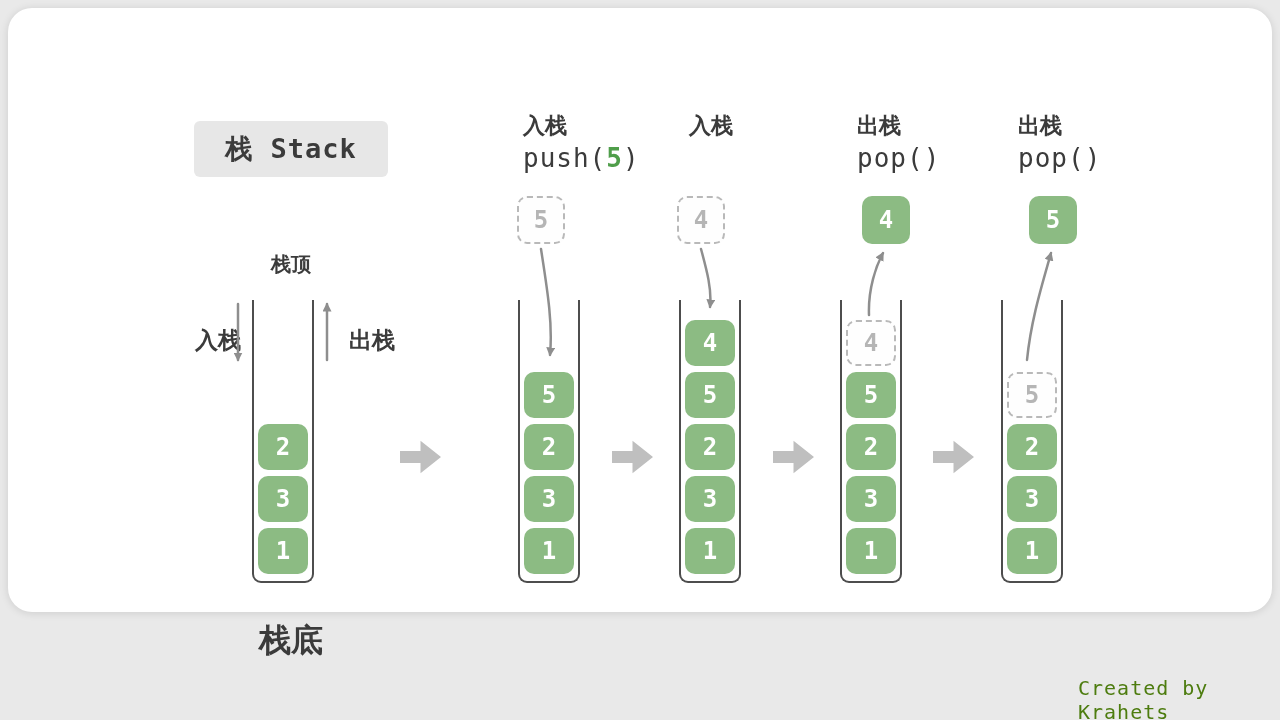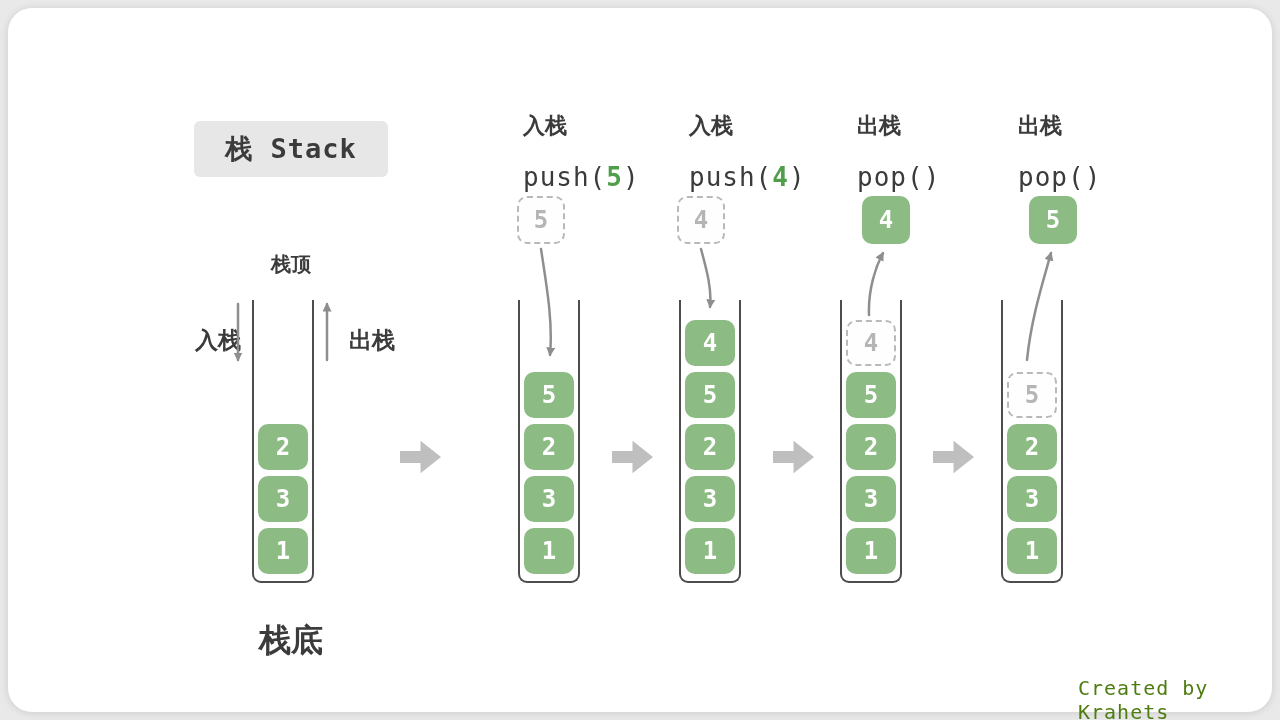--- a/index.html
+++ b/index.html
@@ -4,35 +4,35 @@
 <style>
   html,body{margin:0;padding:0;}
   body{
     width:1280px;height:720px;position:relative;
     background:#e9e9e9;
     font-family:"Liberation Sans", sans-serif;
     overflow:hidden;
   }
   .abs{position:absolute;}
   .card{
-    position:absolute;left:8px;top:8px;width:1264px;height:704px;
+    position:absolute;left:8px;top:8px;width:1264px;height:604px;
     background:#ffffff;border-radius:24px;
     box-shadow:0 1px 8px rgba(0,0,0,0.12);
   }
   .title-box{
     left:186px;top:113px;width:194px;height:56px;
     background:#e7e7e7;border-radius:6px;
     display:flex;align-items:center;justify-content:center;
     font-family:"DejaVu Sans Mono", monospace;
     font-weight:bold;font-size:27px;color:#3b3b3b;letter-spacing:1px;
   }
   .op-col{top:103px;width:170px;}
   .op-name{font-size:22px;font-weight:bold;color:#3b3b3b;line-height:30px;}
   .op-code{
-    margin-top:21px;font-family:"DejaVu Sans Mono", monospace;
+    margin-top:2px;font-family:"DejaVu Sans Mono", monospace;
     font-size:26px;letter-spacing:1px;color:#3b3b3b;line-height:30px;
   }
   .op-arg{color:#4f9e4a;font-weight:bold;}
   .cn-label{font-size:23px;font-weight:bold;color:#3b3b3b;}
   .center{text-align:center;}
   .stack-container{
     top:300px;width:62px;height:283px;box-sizing:border-box;
     border-left:2px solid #4d4d4d;border-right:2px solid #4d4d4d;
     border-bottom:2px solid #4d4d4d;border-radius:0 0 9px 9px;
     background:transparent;
@@ -63,21 +63,20 @@
 <div class="card">
 
   <div class="abs title-box">栈 Stack</div>
 
   <div class="abs op-col" style="left:515px;">
     <div class="op-name">入栈</div>
     <div class="op-code"><span>push(</span><span class="op-arg">5</span><span>)</span></div>
   </div>
   <div class="abs op-col" style="left:681px;">
     <div class="op-name">入栈</div>
-    <div class="op-code"><span>push(</span><span class="op-arg">4</span><span>)</span></div>
   </div>
   <div class="abs op-col" style="left:849px;">
     <div class="op-name">出栈</div>
     <div class="op-code"><span>pop(</span><span class="op-arg"></span><span>)</span></div>
   </div>
   <div class="abs op-col" style="left:1010px;">
     <div class="op-name">出栈</div>
     <div class="op-code"><span>pop(</span><span class="op-arg"></span><span>)</span></div>
   </div>
 

